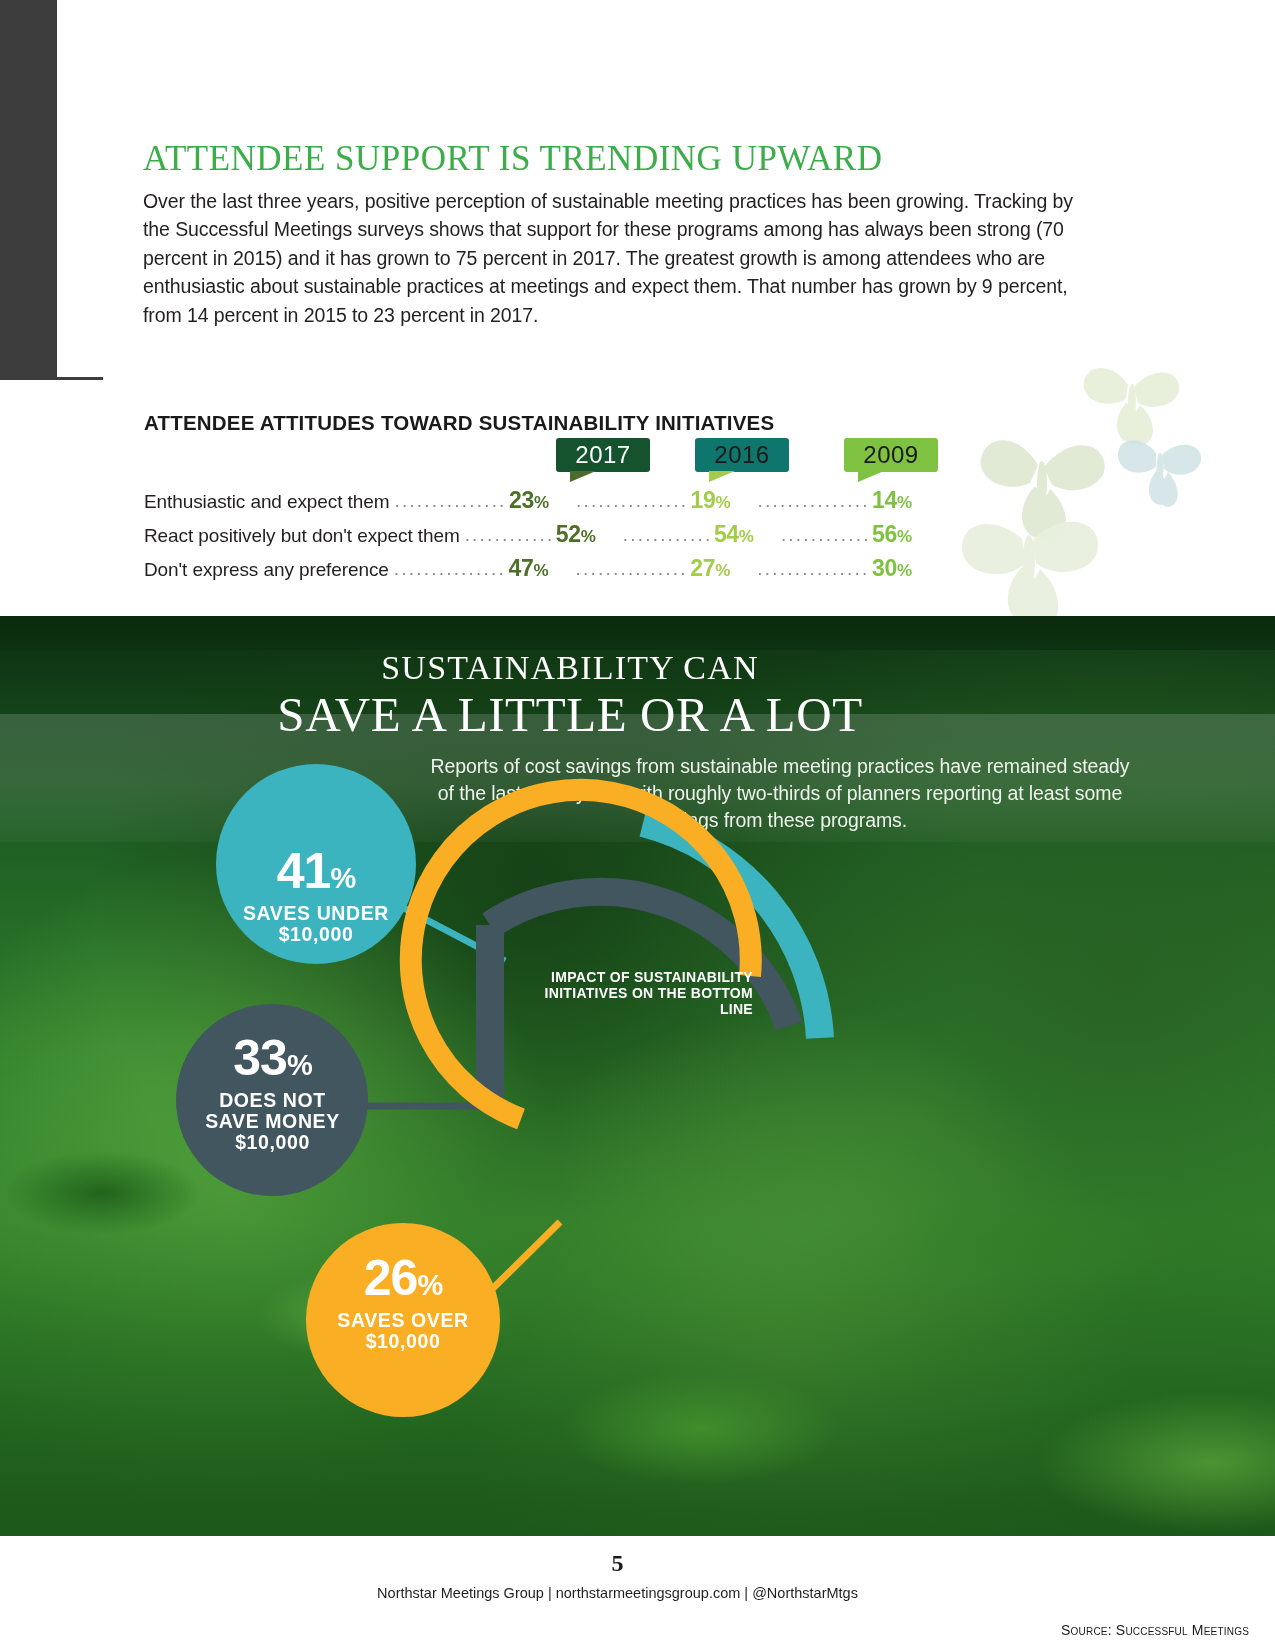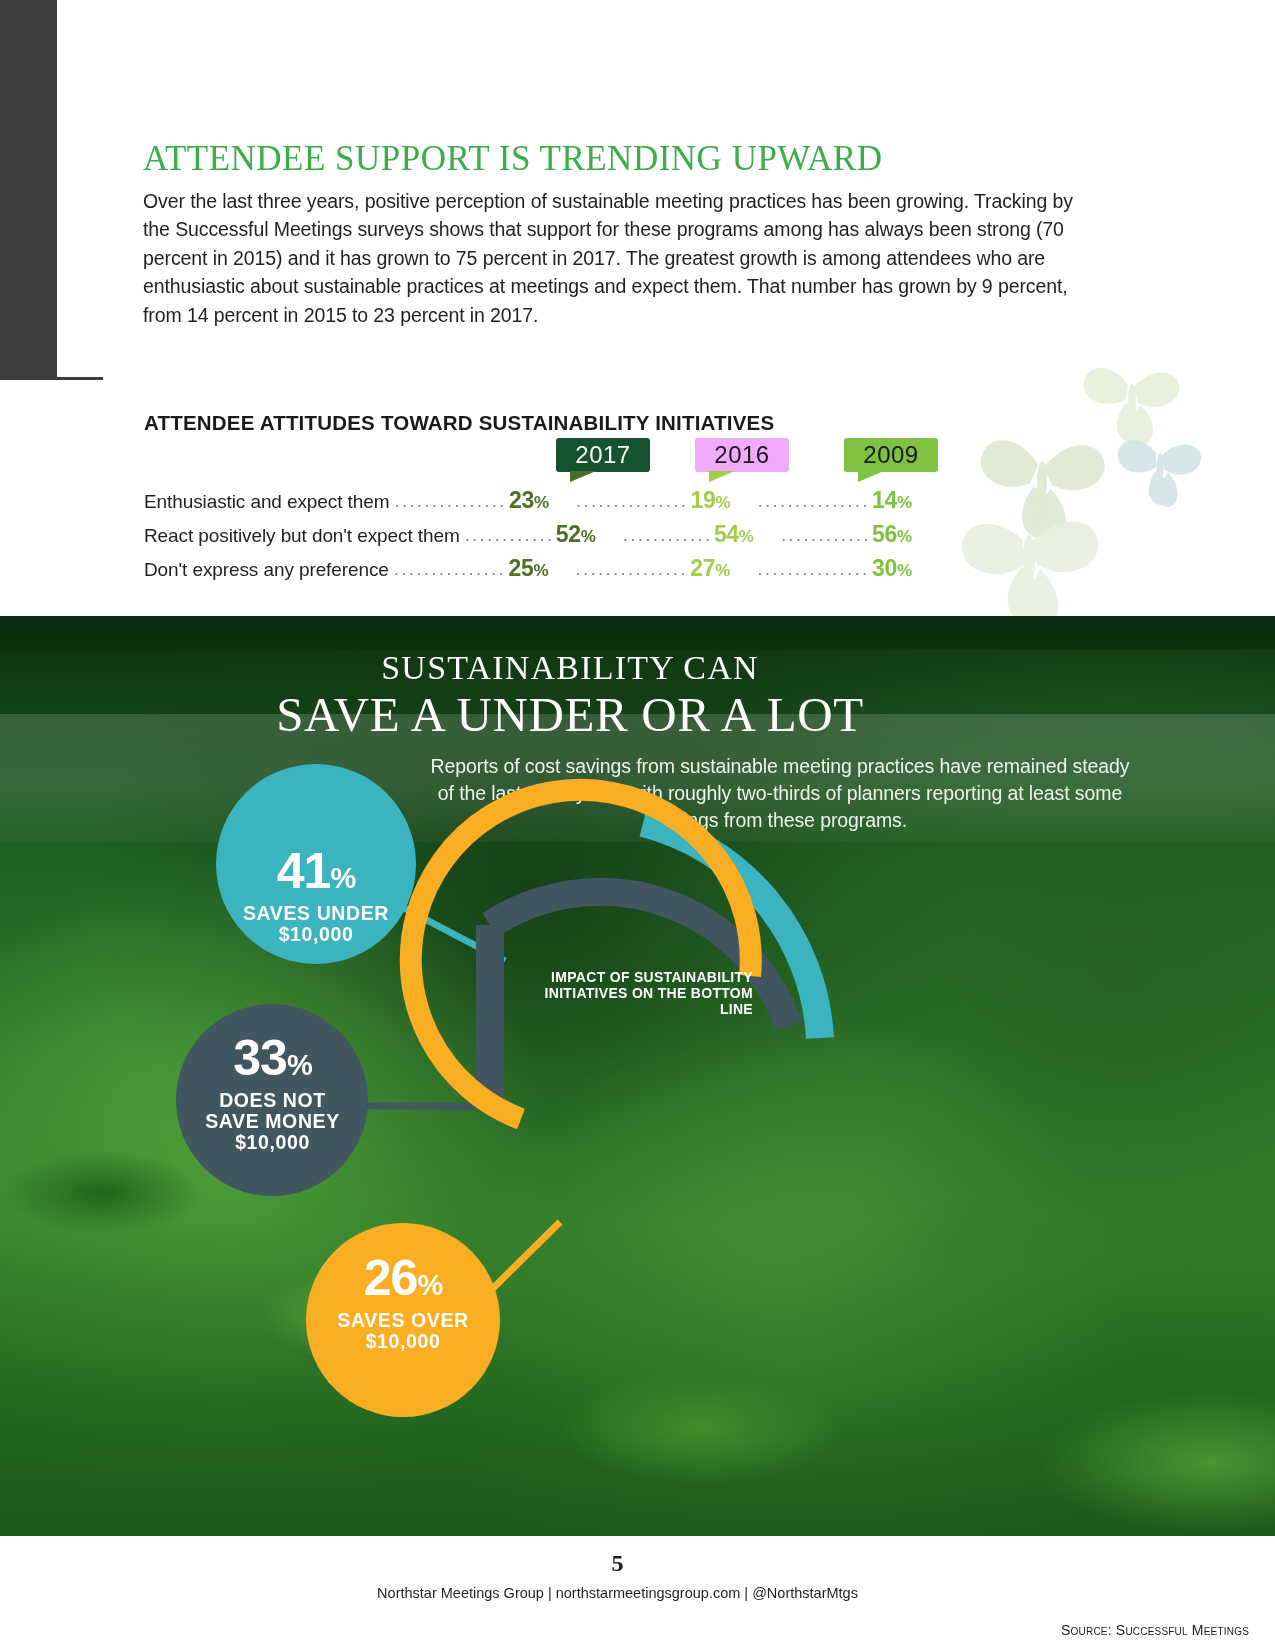--- a/index.html
+++ b/index.html
@@ -86,21 +86,21 @@
   }
   .badge .tail {
     position: absolute;
     left: 14px; top: 33px;
     width: 0; height: 0;
     border-left: 0 solid transparent;
     border-top: 11px solid currentColor;
     border-right: 26px solid transparent;
   }
   .badge-2017 { left: 556px; width: 94px; background: #14532d; color: #ffffff; }
-  .badge-2016 { left: 695px; width: 94px; background: #f0abfc; color: #1a1a1a; }
+  .badge-2016 { left: 695px; width: 94px; background: #0f766e; color: #1a1a1a; }
   .badge-2015 { left: 844px; width: 94px; background: #7fc241; color: #1a1a1a; }
   .badge-2017 .tail { border-top-color: #4d6b2b; }
   .badge-2016 .tail { border-top-color: #a3cc4b; }
   .badge-2015 .tail { border-top-color: #7fc241; }
 
   .rows { position: absolute; left: 144px; top: 487px; width: 790px; }
   .row {
     position: relative;
     height: 34px;
     display: flex;
@@ -362,38 +362,38 @@
       <span class="val v2017"><span>52</span><span class="pct">%</span></span>
       <span class="dots">......................................................</span>
       <span class="val v2016"><span>54</span><span class="pct">%</span></span>
       <span class="dots">......................................................</span>
       <span class="val v2015"><span>56</span><span class="pct">%</span></span>
     </div>
 
     <div class="row">
       <span class="row-label">Don't express any preference</span>
       <span class="dots">......................................................</span>
-      <span class="val v2017"><span>25</span><span class="pct">%</span></span>
+      <span class="val v2017"><span>47</span><span class="pct">%</span></span>
       <span class="dots">......................................................</span>
       <span class="val v2016"><span>27</span><span class="pct">%</span></span>
       <span class="dots">......................................................</span>
       <span class="val v2015"><span>30</span><span class="pct">%</span></span>
     </div>
 
   </div>
 
   <div class="photo-section">
     <div class="photo-bg"></div>
     <div class="photo-topband"></div>
     <div class="photo-hazeband"></div>
     <div class="photo-grass"></div>
 
     <div class="sec-title-wrap" style="top:34px;">
       <div class="sec-title-sm">SUSTAINABILITY CAN</div>
-      <div class="sec-title-lg">SAVE A UNDER OR A LOT</div>
+      <div class="sec-title-lg">SAVE A LITTLE OR A LOT</div>
     </div>
 
     <div class="sec-sub" style="top:137px;">Reports of cost savings from sustainable meeting practices have remained steady of the last three years with roughly two-thirds of planners reporting at least some savings from these programs.</div>
   </div>
 
   <svg class="diagram" viewBox="0 0 1275 920">
 
     <path d="M400 290 L505 345" stroke="#3cb4bf" stroke-width="7" fill="none"></path>
     <path d="M352 490 L500 490" stroke="#41565f" stroke-width="7" fill="none"></path>
     <path d="M472 693 L560 606" stroke="#f9ae24" stroke-width="7" fill="none"></path>

